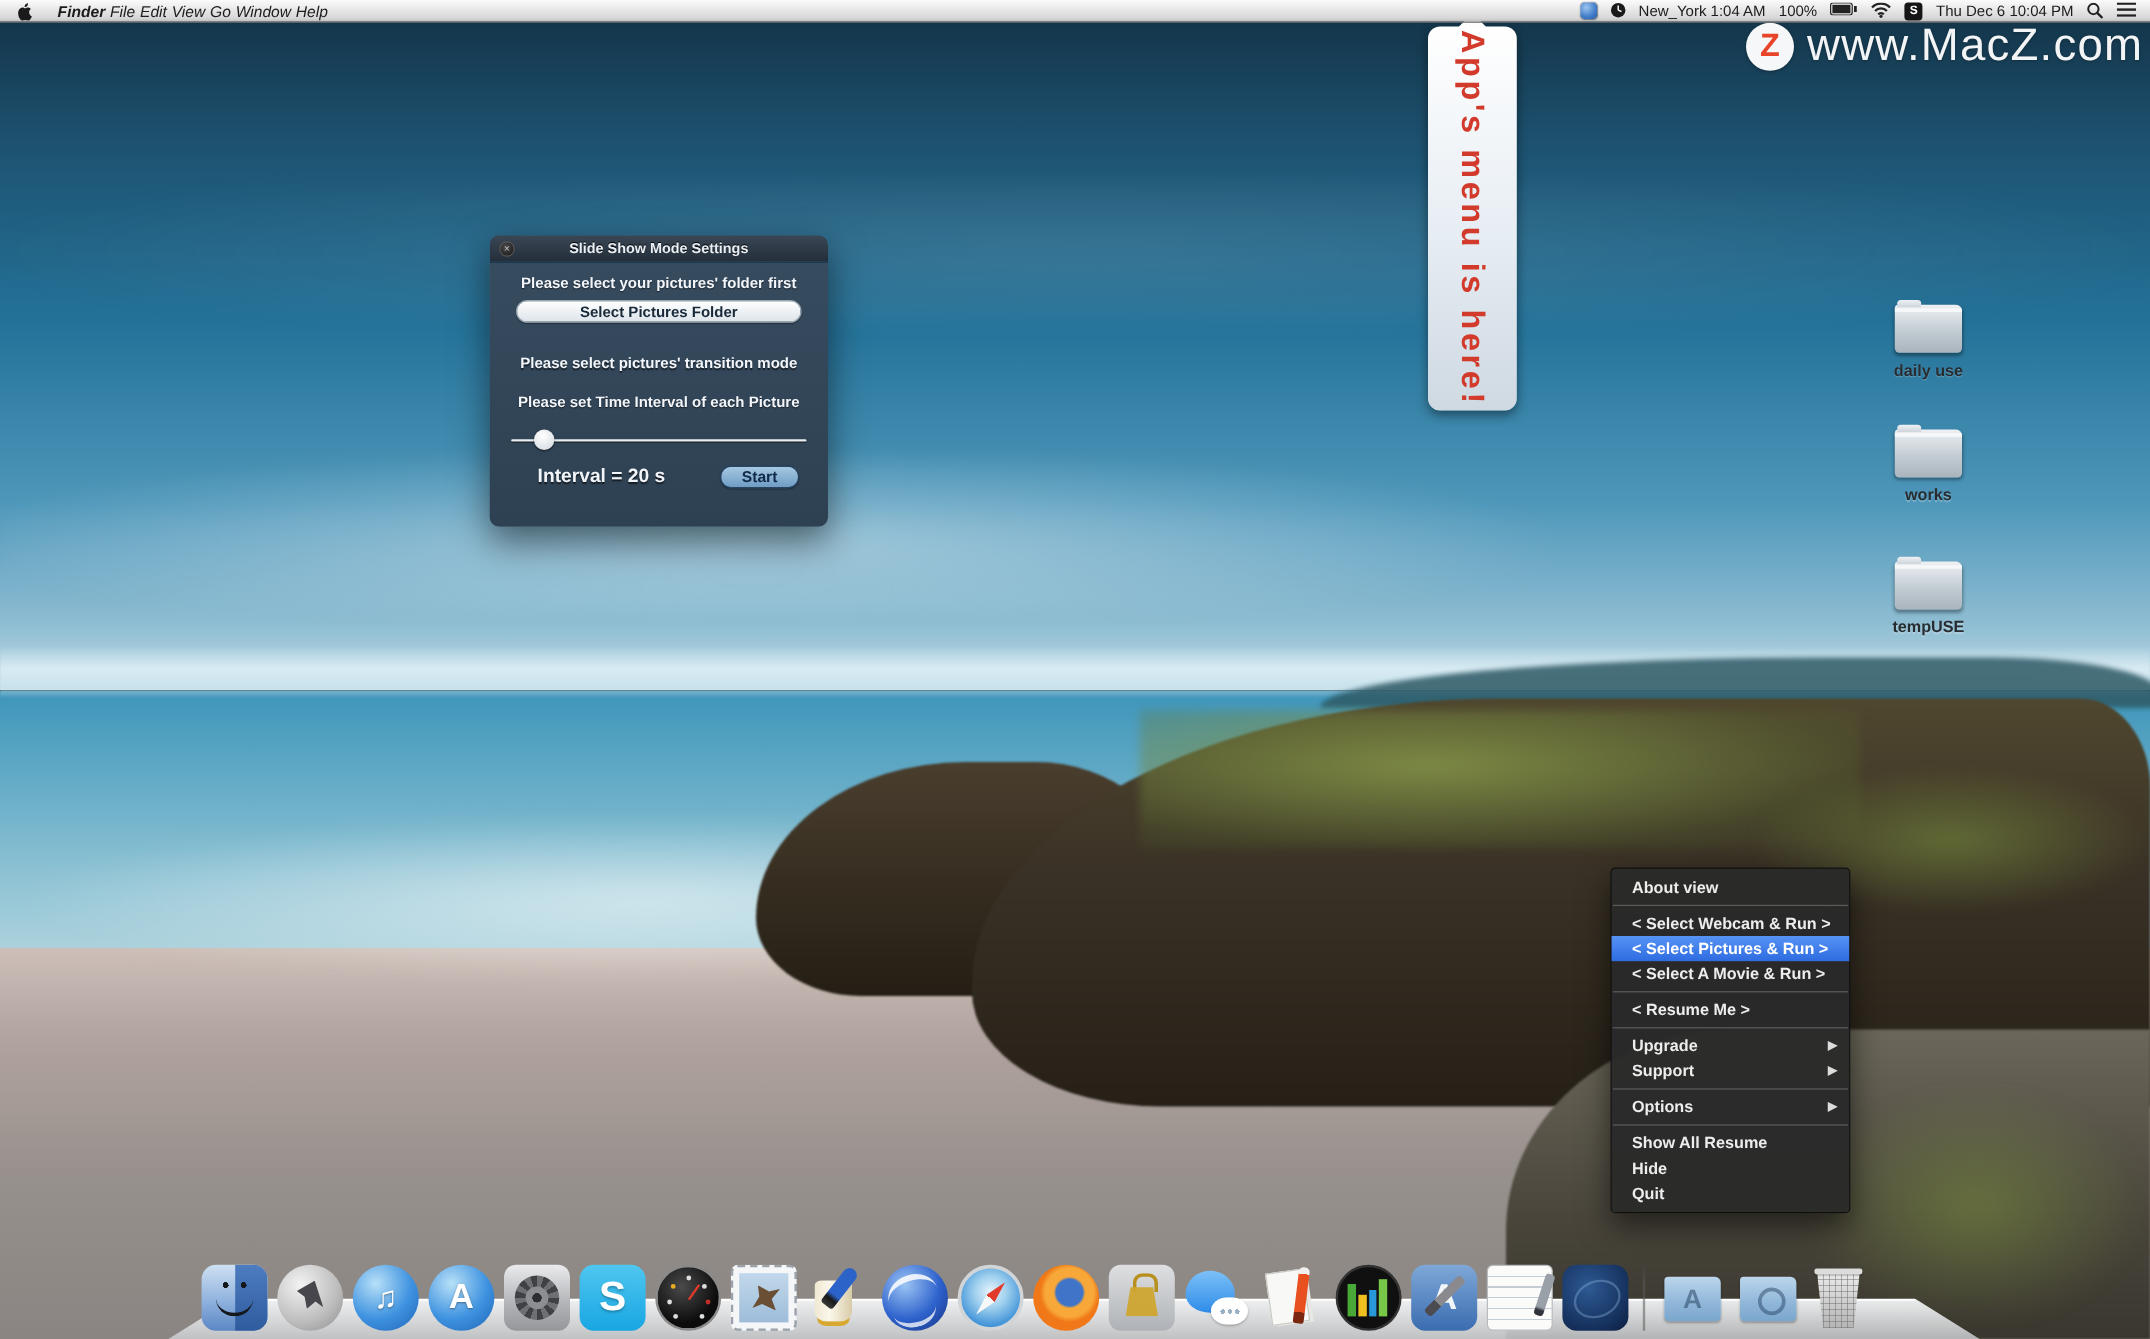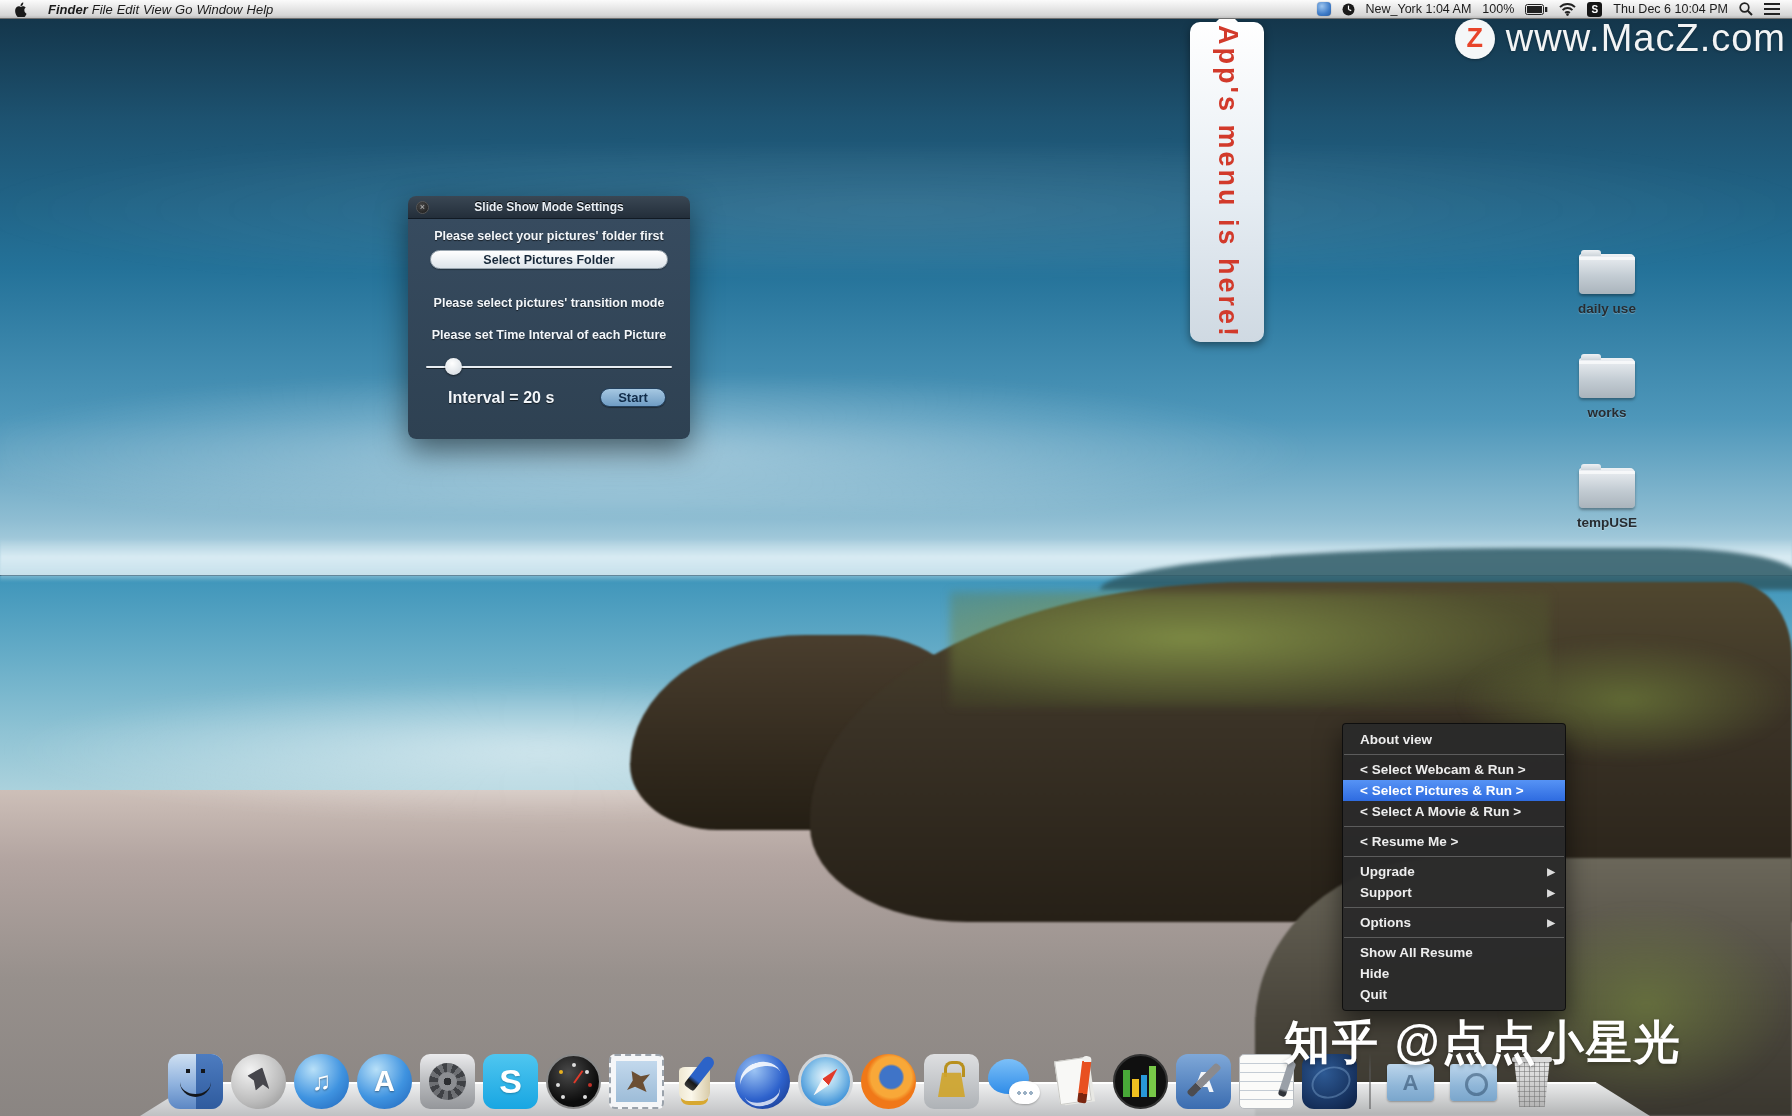--- a/index.html
+++ b/index.html
@@ -39,21 +39,21 @@
   .moss3{left:1500px;top:905px;width:292px;height:200px;
     background:radial-gradient(ellipse,rgba(122,142,62,.55),transparent 70%);filter:blur(6px);}
 
   
   .menubar{position:absolute;left:0;top:0;width:1792px;height:19px;z-index:100;
     background:linear-gradient(180deg,#fbfbfb,#d6d6d6 85%,#bcbcbc);border-bottom:1px solid #6e6e6e;
     display:flex;align-items:center;font-size:13px;color:#1c1c1c;}
   .mb-left{display:flex;align-items:center;gap:21px;padding-left:14px;}
   .mb-item{cursor:default;}
   .mb-item.bold{font-weight:bold;}
-  .mb-right{margin-left:auto;display:flex;align-items:center;gap:11px;padding-right:12px;}
+  .mb-right{margin-left:auto;display:flex;align-items:flex-start;gap:11px;padding-right:12px;}
   .mb-right svg{display:block;}
   .mb-text{font-size:12.5px;color:#1c1c1c;white-space:nowrap;}
   .mb-appicon{width:14px;height:14px;border-radius:4px;
     background:radial-gradient(circle at 35% 30%,#9cc4ee,#3f7cc8 60%,#2a5ca0);box-shadow:0 0 1px rgba(0,0,0,.5);}
   .mb-sbox{width:15px;height:15px;background:#151515;color:#fff;border-radius:3px;
     font-size:10px;font-weight:bold;display:flex;align-items:center;justify-content:center;}
 
   
   .macz{position:absolute;top:17px;right:6px;display:flex;align-items:center;gap:11px;z-index:90;}
   .macz-badge{width:40px;height:40px;border-radius:50%;background:#f5f7f8;color:#e8442a;
@@ -112,21 +112,21 @@
   .fold{position:relative;width:56px;height:40px;margin:6px auto 0;
     background:linear-gradient(180deg,#eef1f4,#c3ccd3 55%,#aab4bc);border-radius:3px 5px 4px 4px;
     box-shadow:0 2px 3px rgba(0,0,0,.35);}
   .fold::before{content:"";position:absolute;left:2px;top:-4px;width:20px;height:6px;
     background:linear-gradient(180deg,#eef1f4,#cdd5db);border-radius:3px 3px 0 0;}
   .fold::after{content:"";position:absolute;left:0;top:3px;width:100%;height:3px;background:rgba(255,255,255,.65);}
   .fold-label{margin-top:7px;font-size:13.5px;font-weight:bold;color:#272c31;
     text-shadow:0 1px 1px rgba(255,255,255,.28);}
 
   
-  .ctxmenu{position:absolute;left:1342px;top:723px;width:224px;z-index:65;
+  .ctxmenu{position:absolute;left:1342px;top:723px;width:200px;z-index:65;
     background:rgba(42,42,42,.96);border:1px solid rgba(0,0,0,.65);border-radius:4px;
     box-shadow:0 10px 26px rgba(0,0,0,.55);padding:5px 0;}
   .cm-item{position:relative;height:21px;line-height:21px;padding-left:17px;
     font-size:13.5px;font-weight:bold;color:#ededed;white-space:nowrap;cursor:default;}
   .cm-item.hl{background:linear-gradient(180deg,#5693f5,#2e6be0);color:#fff;}
   .cm-arrow{position:absolute;right:10px;top:0;font-size:10px;color:#dcdcdc;}
   .cm-sep{height:1px;background:#5c5c5c;margin:4px 1px;}
 
   
   .shelf{position:absolute;left:140px;bottom:0;width:1510px;height:34px;z-index:30;
@@ -410,15 +410,14 @@
       <div class="dk dk-chart"></div>
       <div class="dk dk-xcode"></div>
       <div class="dk dk-textedit"></div>
       <div class="dk dk-darkblue"></div>
       <div class="dk dk-sep"></div>
       <div class="dk dk-folderA"></div>
       <div class="dk dk-folderB"></div>
       <div class="dk dk-trash"></div>
     </div>
 
-  <div class="zhihu">知乎 @点点小星光</div>
 
 </div>
 
 </body></html>

